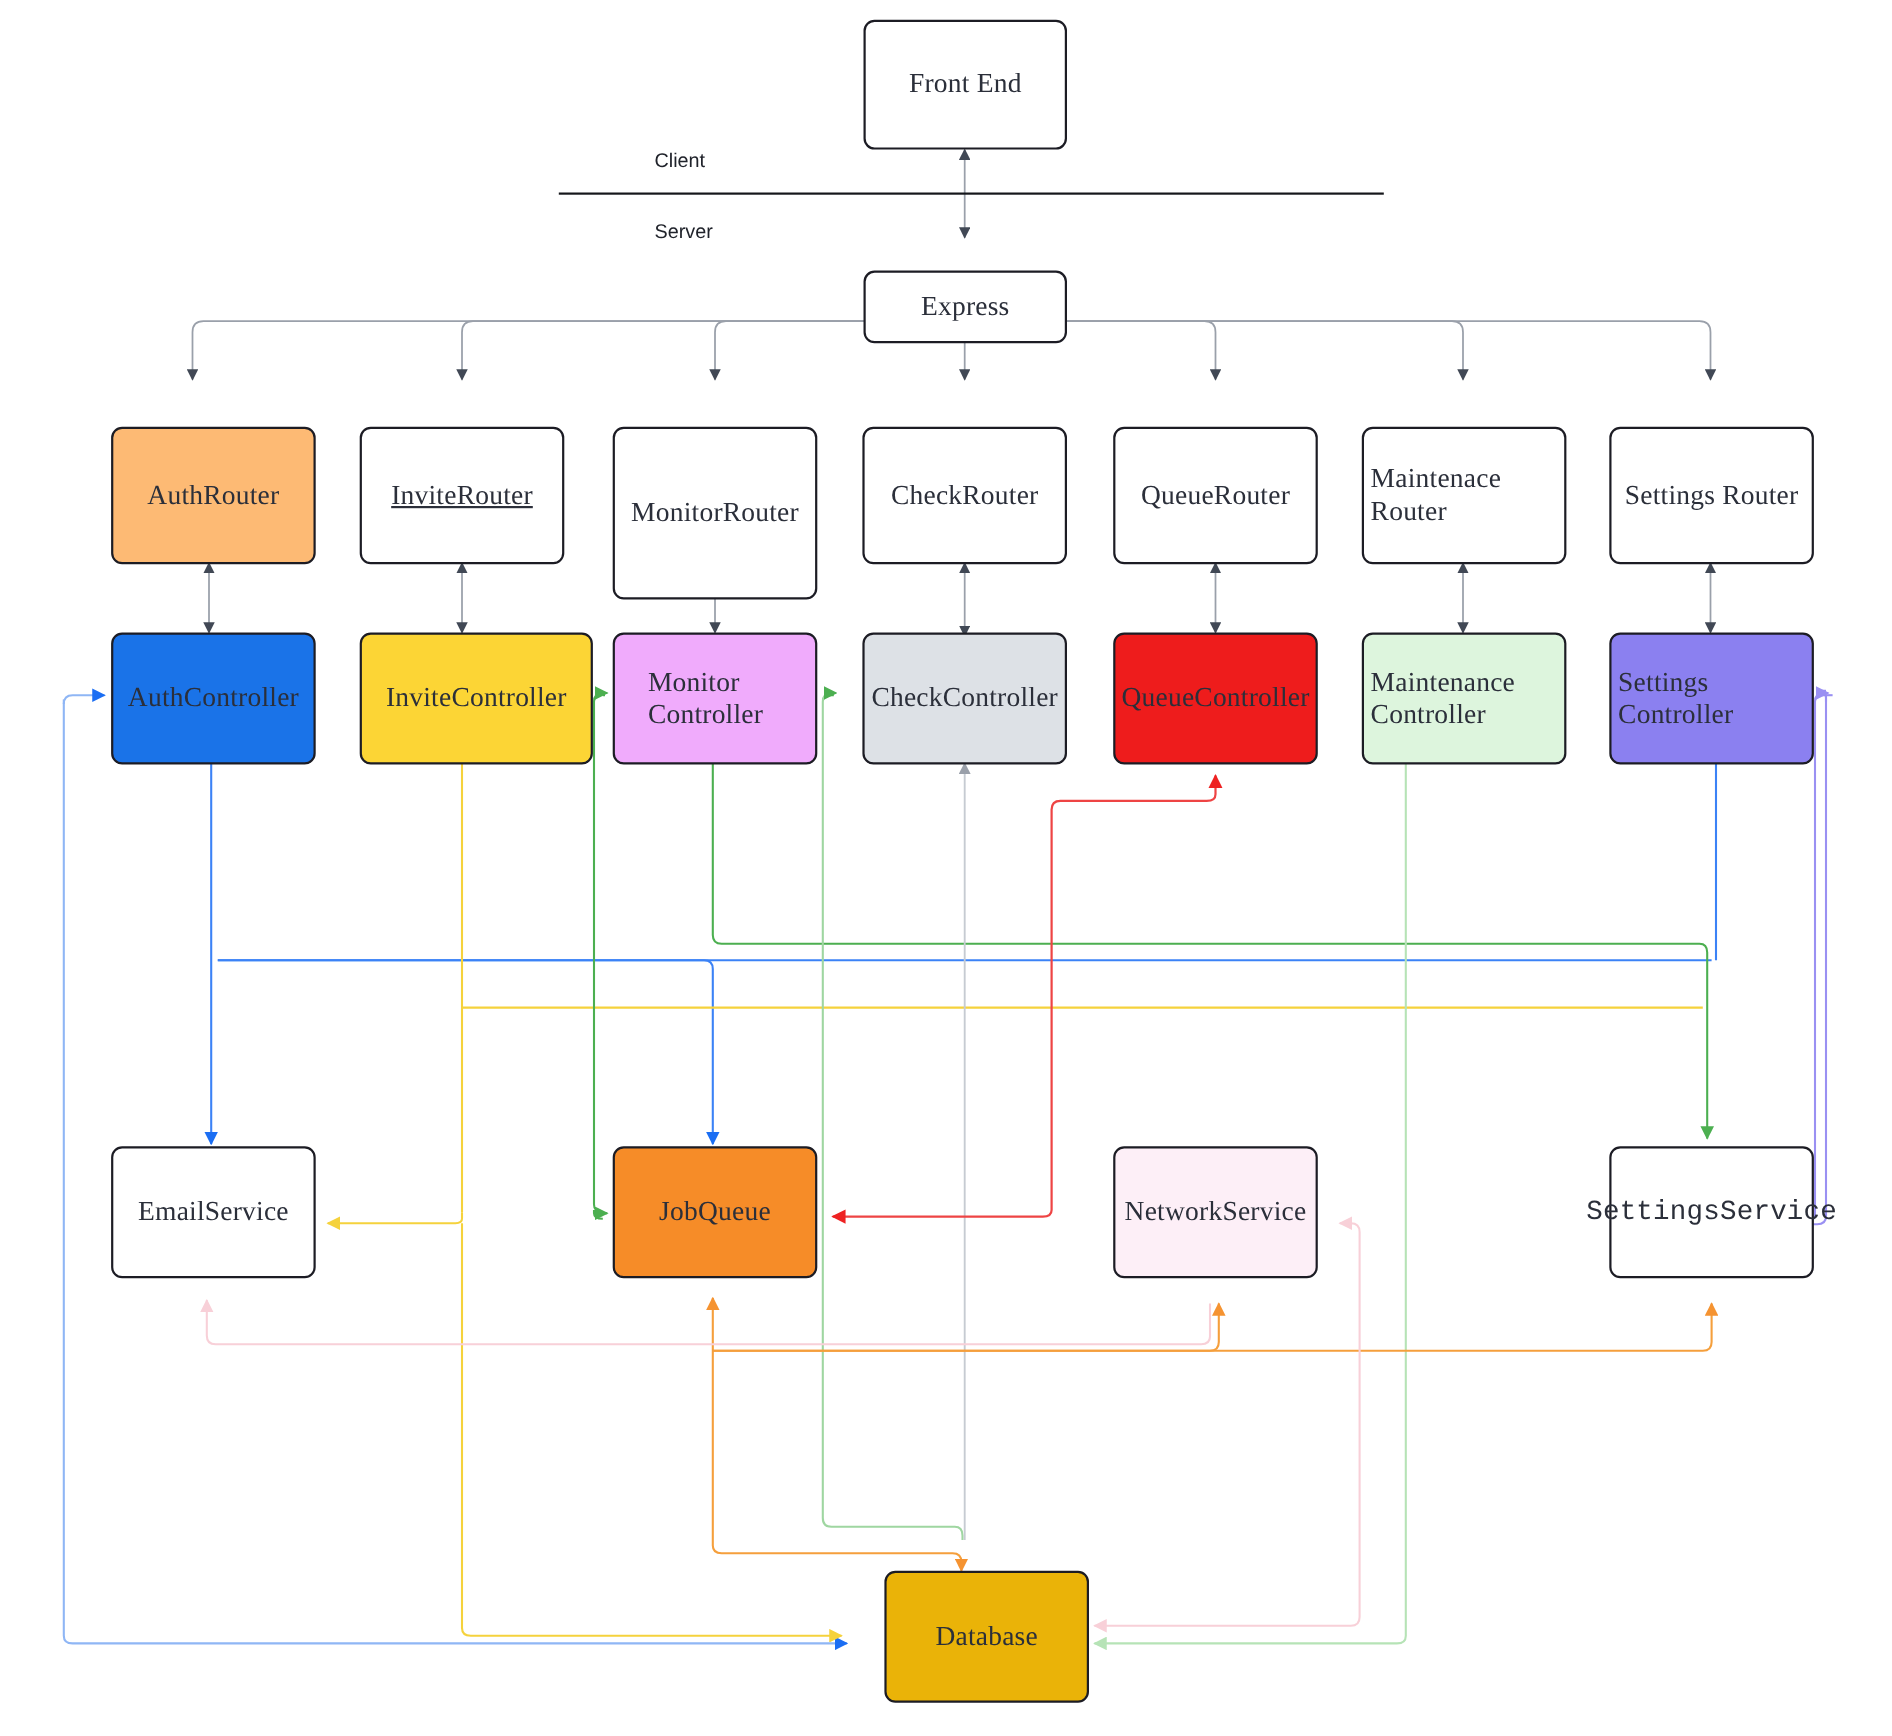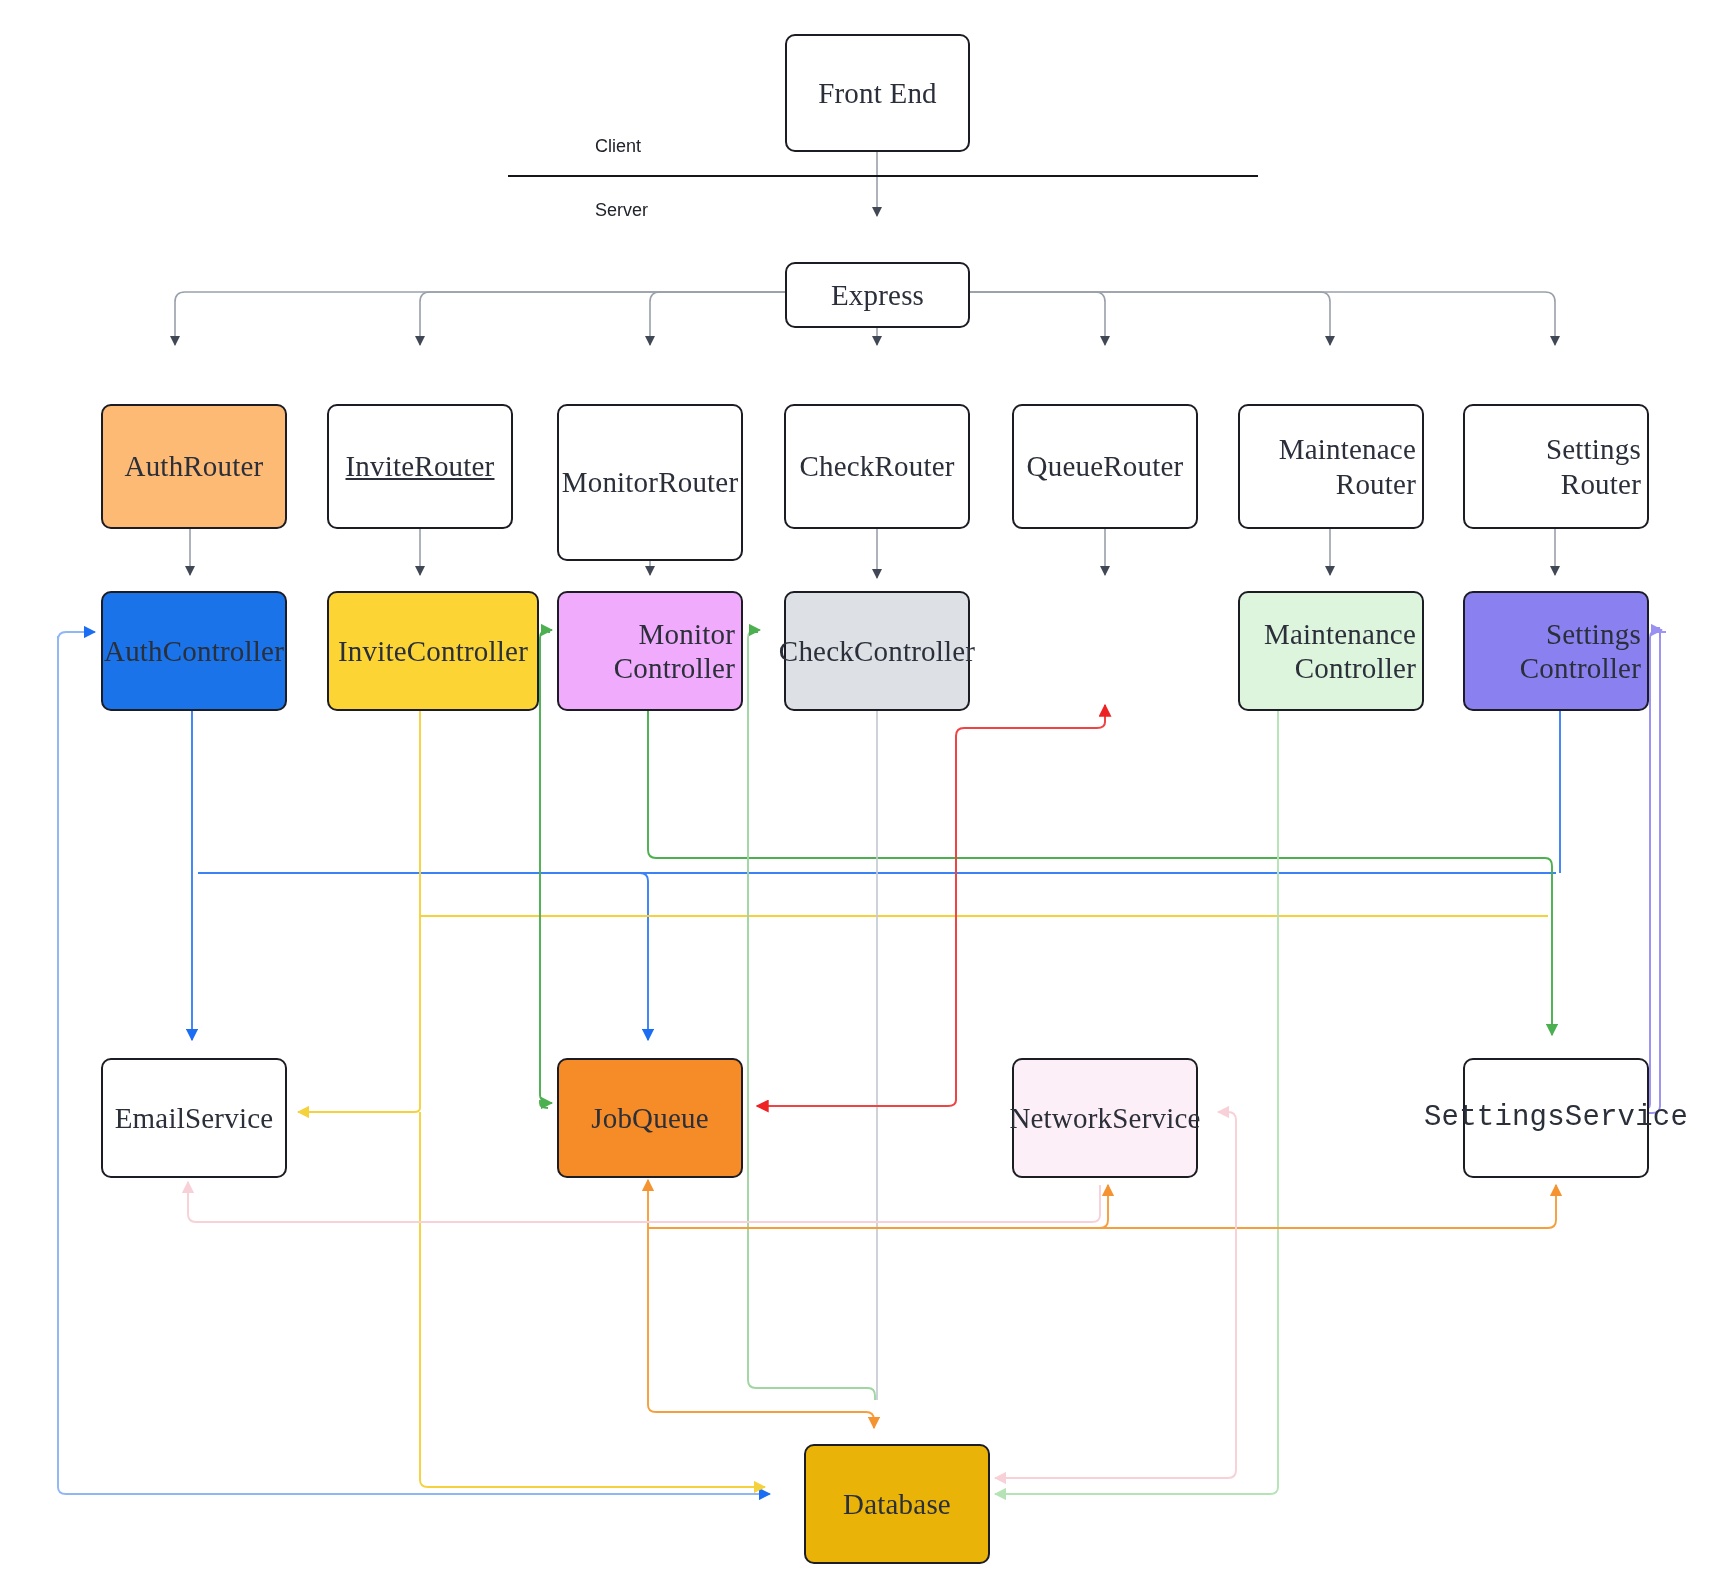--- a/index.html
+++ b/index.html
@@ -17,26 +17,25 @@
   .node {
     position: absolute;
     box-sizing: border-box;
     border: 2.5px solid #1c1c24;
     border-radius: 10px;
     background: #ffffff;
     color: #2b2f3a;
     display: flex;
     align-items: center;
     justify-content: center;
-    text-align: right;
-    font-size: 29px;
+    text-align: left;
+    font-size: 25px;
     line-height: 1.18;
     letter-spacing: .2px;
     z-index: 5;
-    margin-top: 16px;
   }
   .node span { display: block; padding: 0 6px; }
 
   .lane-label {
     position: absolute;
     font-family: "Liberation Sans", "DejaVu Sans", sans-serif;
     font-size: 18px;
     color: #20232b;
     z-index: 6;
   }
@@ -209,20 +208,23 @@
     </div>
   <div class="node" style="left:327px; top:575px; width:212px; height:120px; background:#fcd535;">
       <span>InviteController</span>
     </div>
   <div class="node" style="left:557px; top:575px; width:186px; height:120px; background:#f0abfc;padding-left:24px;">
       <span>Monitor Controller</span>
     </div>
   <div class="node" style="left:784px; top:575px; width:186px; height:120px; background:#dde1e6;">
       <span>CheckController</span>
     </div>
+  <div class="node" style="left:1012px; top:575px; width:186px; height:120px; background:#ee1c1c;">
+      <span>QueueController</span>
+    </div>
   <div class="node" style="left:1238px; top:575px; width:186px; height:120px; background:#ddf5dd;">
       <span>Maintenance Controller</span>
     </div>
   <div class="node" style="left:1463px; top:575px; width:186px; height:120px; background:#8b80f0;">
       <span>Settings Controller</span>
     </div>
 
   <div class="node" style="left:101px; top:1042px; width:186px; height:120px; background:#ffffff;">
       <span>EmailService</span>
     </div>

